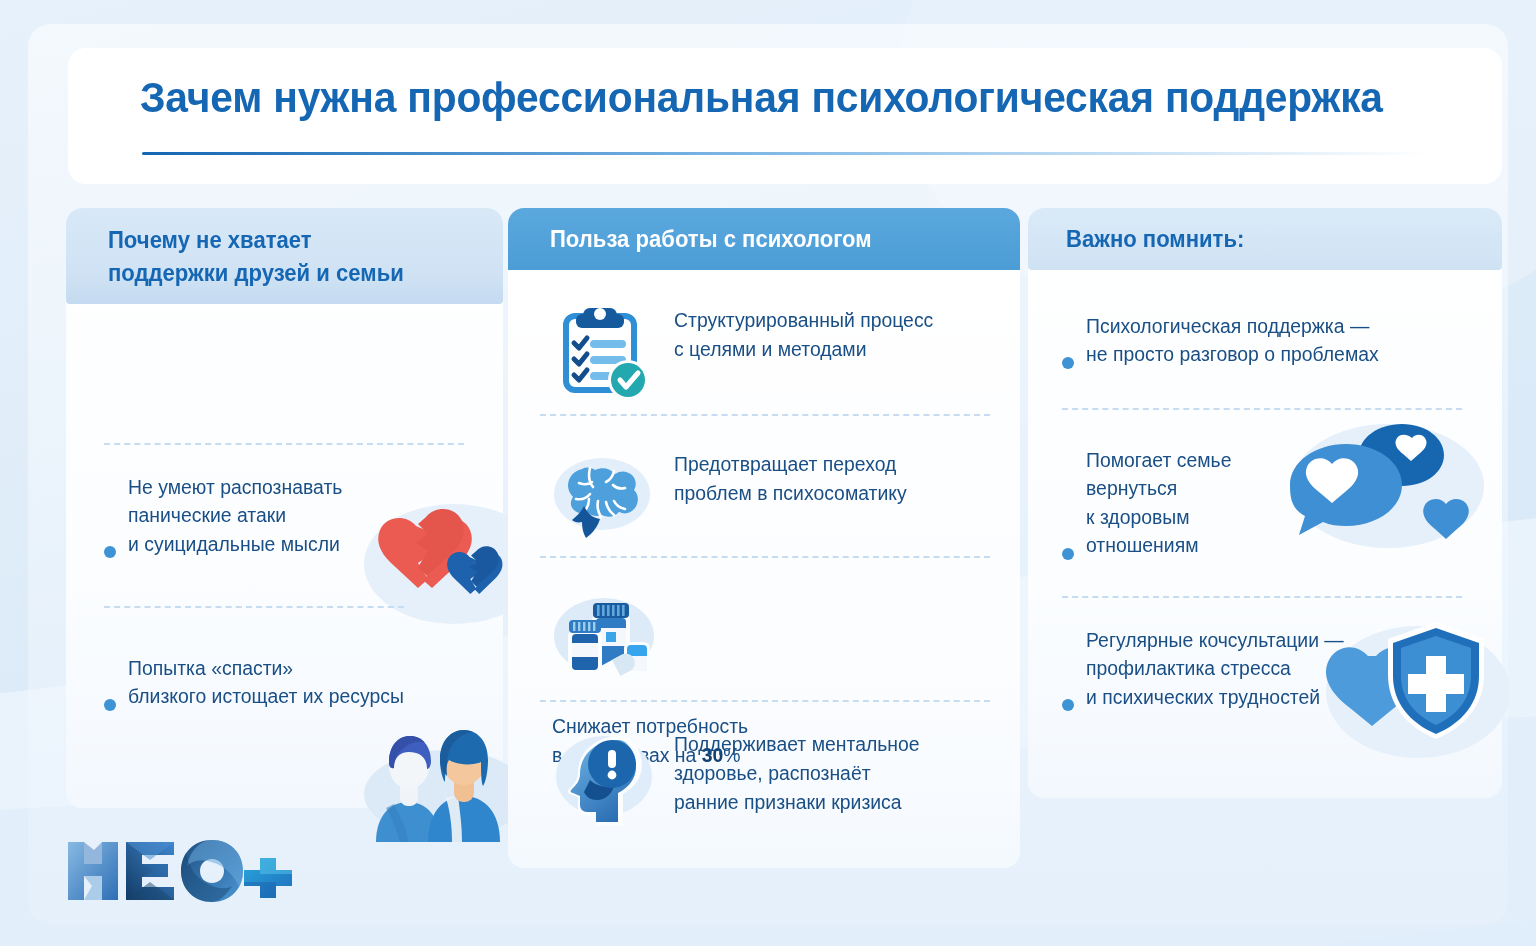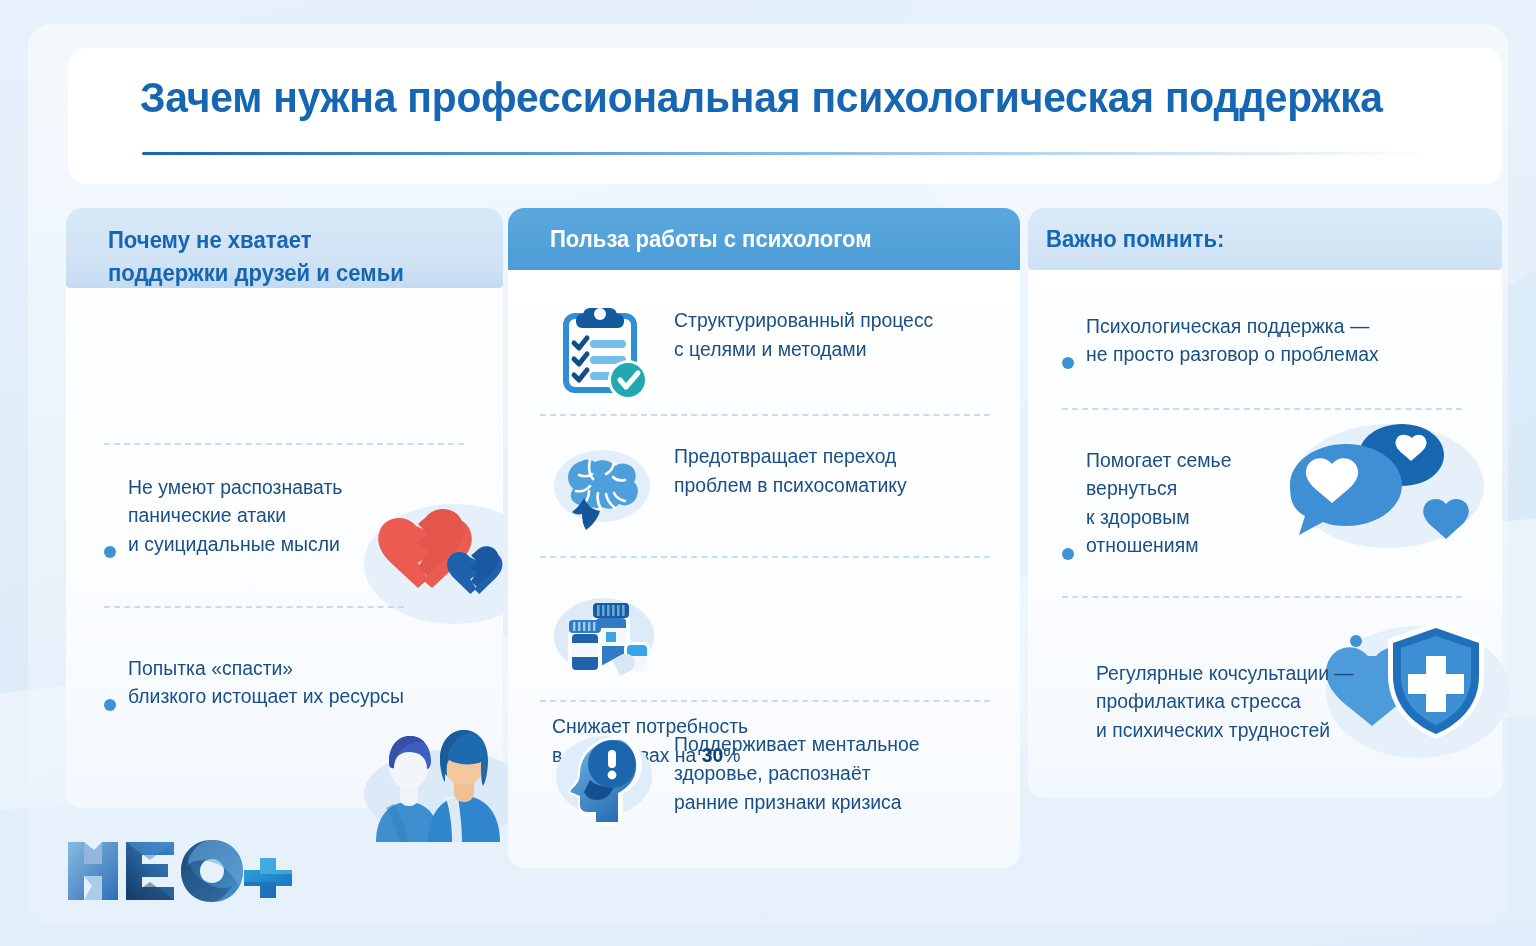--- a/index.html
+++ b/index.html
@@ -76,21 +76,21 @@
   .card { position: absolute; border-radius: 16px; overflow: visible; }
 
   
   #card-left { left: 38px; top: 184px; width: 437px; height: 600px; }
   #card-left .card-body {
     position: absolute; left: 0; top: 0; width: 100%; height: 100%;
     background: linear-gradient(180deg, #ffffff 0%, #fbfdff 62%, #f3f8fe 100%);
     border-radius: 16px;
   }
   #card-left .card-head {
-    position: absolute; left: 0; top: 0; width: 100%; height: 80px;
+    position: absolute; left: 0; top: 0; width: 100%; height: 96px;
     background: linear-gradient(180deg, #d8e8f7 0%, #cfe2f4 72%, #c4daf0 100%);
     border-radius: 16px 16px 4px 4px;
     padding: 16px 0 0 42px;
   }
   #card-left .card-head .ht {
     font-size: 23px; font-weight: 700; color: #1566b3; line-height: 1.45;
     font-stretch: condensed; transform: scaleX(.96); transform-origin: left center;
   }
 
   
@@ -117,21 +117,21 @@
   #card-right .card-body {
     position: absolute; left: 0; top: 0; width: 100%; height: 100%;
     background: linear-gradient(180deg, #ffffff 0%, #fbfdff 65%, #f3f8fe 100%);
     border-radius: 16px;
   }
   #card-right .card-head {
     position: absolute; left: 0; top: 0; width: 100%; height: 62px;
     background: linear-gradient(180deg, #daeaf8 0%, #cfe2f4 100%);
     border-radius: 16px 16px 4px 4px;
     display: flex; align-items: center;
-    padding-left: 18px;
+    padding-left: 38px;
   }
   #card-right .card-head .ht {
     font-size: 23px; font-weight: 700; color: #1566b3;
     font-stretch: condensed; transform: scaleX(.96); transform-origin: left center;
   }
 
   
   .bullet-row { position: absolute; display: flex; gap: 12px; align-items: flex-end; }
   .dot {
     width: 12px; height: 12px; border-radius: 50%;
@@ -260,21 +260,21 @@
           <circle cx="76" cy="80" r="20" fill="#fbfdff"></circle>
           <circle cx="76" cy="80" r="17" fill="#22a8ae"></circle>
           <path d="M68 80l6 7 12-14" stroke="#ffffff" stroke-width="5" fill="none" stroke-linecap="round" stroke-linejoin="round"></path>
         </svg>
       </div>
       <div class="mid-text">Структурированный процесс
 с целями и методами</div>
     </div>
     <div class="divider" style="left:32px; top:206px; width:450px;"></div>
 
-    <div class="mid-row" style="left:44px; top:228px; width:440px;">
+    <div class="mid-row" style="left:44px; top:236px; width:440px;">
       <div class="mid-icon">
         <svg width="104" height="104" viewBox="0 0 104 104">
           <ellipse cx="50" cy="50" rx="48" ry="36" fill="#e3eefb"></ellipse>
           <path d="M28 28c-8 2-12 8-12 15 0 4 2 8 5 10-3 3-3 9 1 12 3 3 8 4 12 2 3 4 9 5 14 3 5 3 12 2 16-2 5 2 11 0 14-4 4-5 4-12 0-16 3-4 3-10-1-14-4-4-10-5-15-2-4-5-12-6-18-3-5-3-12-3-16-1z" fill="#ffffff"></path>
           <path d="M30 25c-9 2-14 9-14 17 0 4 2 8 5 11-3 4-3 10 1 13 4 4 9 4 13 2 4 4 10 5 15 3 6 3 13 2 17-3 6 3 12 1 16-4 4-6 4-13-1-18 3-5 2-11-2-15-5-4-11-5-17-1-5-6-13-7-20-4-5-3-9-3-13-1z" fill="#4da0dc"></path>
           <path d="M38 24c-2 8-1 14 3 19m-14-4c5 2 9 2 13-1m-16 17c6 1 11-1 14-5m-7 19c4-4 6-9 6-14m12 18c-3-5-4-11-3-16m16 14c-4-3-7-8-8-13m19 7c-5-1-9-4-11-8m11-13c-4 1-9 0-12-3m1-14c-1 5-4 9-8 11" stroke="#ffffff" stroke-width="2.6" fill="none" stroke-linecap="round"></path>
           <path d="M32 62c4 8 9 12 16 13-2 7-7 14-14 19-3-5-4-10-4-16-4 1-8 0-10-2 5-4 9-8 12-14z" fill="#15559a"></path>
         </svg>
       </div>
       <div class="mid-text">Предотвращает переход
@@ -380,21 +380,21 @@
 
     <svg style="position:absolute; left:288px; top:400px;" width="200" height="170" viewBox="0 0 200 170">
       <ellipse cx="102" cy="84" rx="92" ry="66" fill="#e6f0fb"></ellipse>
       <path d="M60 48c12-14 33-11 40 6 7 17-5 33-22 46l-22 18-22-18C17 87 5 71 12 54c7-17 28-20 40-6 3 0 5 0 8 0z" fill="#4d9bda"></path>
       <path d="M120 14l48 17v36c0 30-19 52-48 64-29-12-48-34-48-64V31z" fill="#ffffff"></path>
       <path d="M120 20l43 15v33c0 27-17 47-43 58-26-11-43-31-43-58V35z" fill="#1f6fbb"></path>
       <path d="M120 28l35 12v28c0 23-14 39-35 49-21-10-35-26-35-49V40z" fill="#3d8fd4"></path>
       <path d="M110 48h20v18h18v20h-18v18h-20V86H92V66h18z" fill="#ffffff"></path>
     </svg>
 
-    <div class="bullet-row" style="left:34px; top:418px; width:300px;flex-direction:column;">
+    <div class="bullet-row" style="left:34px; top:418px; width:300px;">
       <div class="dot"></div>
       <div class="btext">Регулярные кочсультации —
 профилактика стресса
 и психических трудностей</div>
     </div>
   </div>
 
 </div>
 
 <div id="logo">

